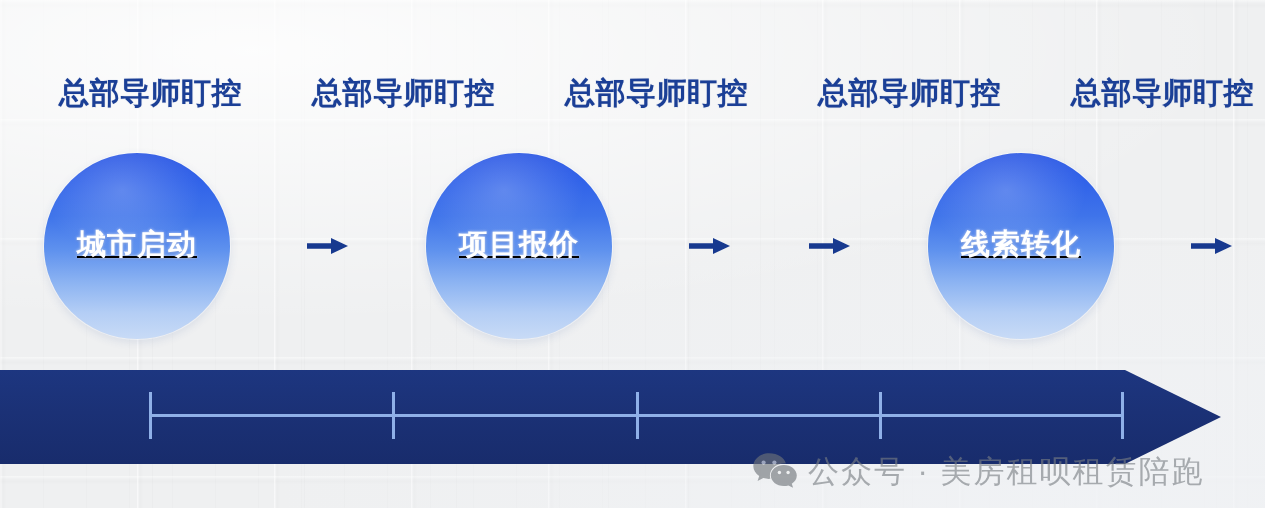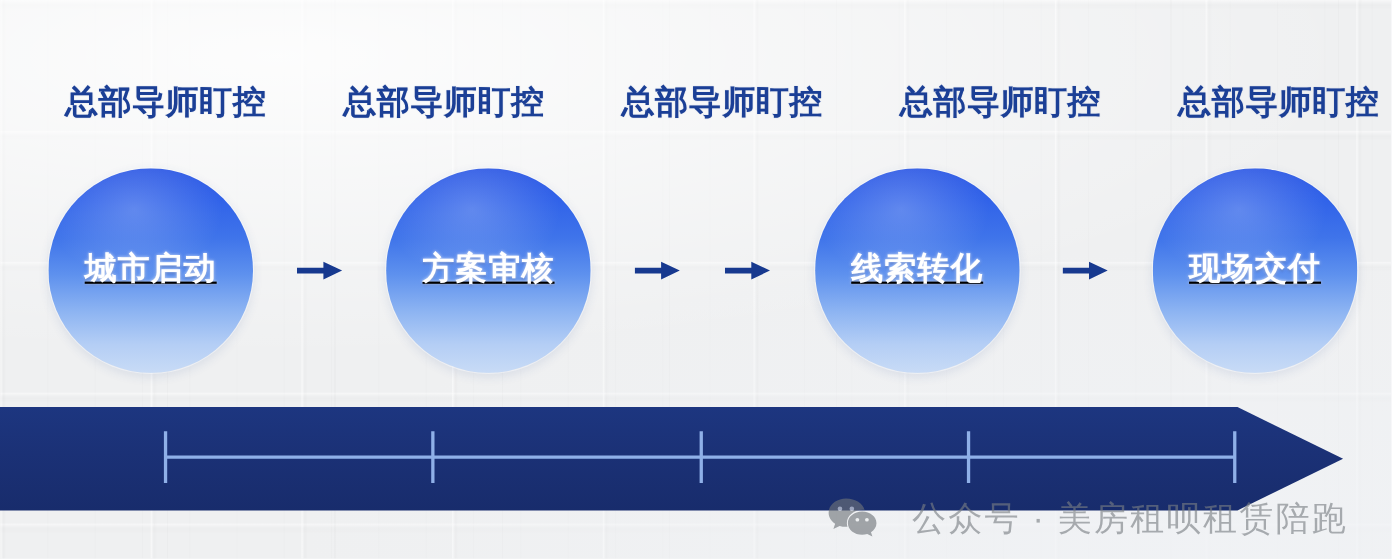--- a/index.html
+++ b/index.html
@@ -148,21 +148,21 @@
   #timeline-band svg { display: block; }
 
   
   #watermark {
     position: absolute;
     left: 752px;
     top: 449px;
     height: 46px;
     display: flex;
     align-items: center;
-    gap: 31px;
+    gap: 10px;
     opacity: .62;
   }
   #watermark .wm-icon { display: block; }
   .wm-text {
     font-family: "Liberation Sans", "DejaVu Sans", sans-serif;
     font-size: 31px;
     font-weight: 400;
     color: #7a7f84;
     letter-spacing: 2px;
     white-space: nowrap;
@@ -201,21 +201,21 @@
       <span class="node-label">城市启动</span>
     </div>
 
     <div class="flow-arrow">
       <svg width="42" height="24" viewBox="0 0 42 24" aria-hidden="true">
         <path d="M0 9.3 H24 V4.0 L41 12 L24 20 V14.7 H0 Z" fill="#17398f"></path>
       </svg>
     </div>
 
     <div class="node">
-      <span class="node-label">方案审核</span>
+      <span class="node-label">项目报价</span>
     </div>
 
     <div class="flow-arrow">
       <svg width="42" height="24" viewBox="0 0 42 24" aria-hidden="true">
         <path d="M0 9.3 H24 V4.0 L41 12 L24 20 V14.7 H0 Z" fill="#17398f"></path>
       </svg>
     </div>
 
 
     <div class="flow-arrow">
@@ -227,23 +227,20 @@
     <div class="node">
       <span class="node-label">线索转化</span>
     </div>
 
     <div class="flow-arrow">
       <svg width="42" height="24" viewBox="0 0 42 24" aria-hidden="true">
         <path d="M0 9.3 H24 V4.0 L41 12 L24 20 V14.7 H0 Z" fill="#17398f"></path>
       </svg>
     </div>
 
-    <div class="node">
-      <span class="node-label">现场交付</span>
-    </div>
 
   </div>
 
   <div id="timeline-band">
     <svg width="1265" height="100" viewBox="0 0 1265 100" aria-hidden="true">
       <defs>
         <linearGradient id="bandGrad" x1="0" y1="0" x2="0" y2="1">
           <stop offset="0%" stop-color="#1d3680"></stop>
           <stop offset="45%" stop-color="#1b3176"></stop>
           <stop offset="100%" stop-color="#182c6c"></stop>

